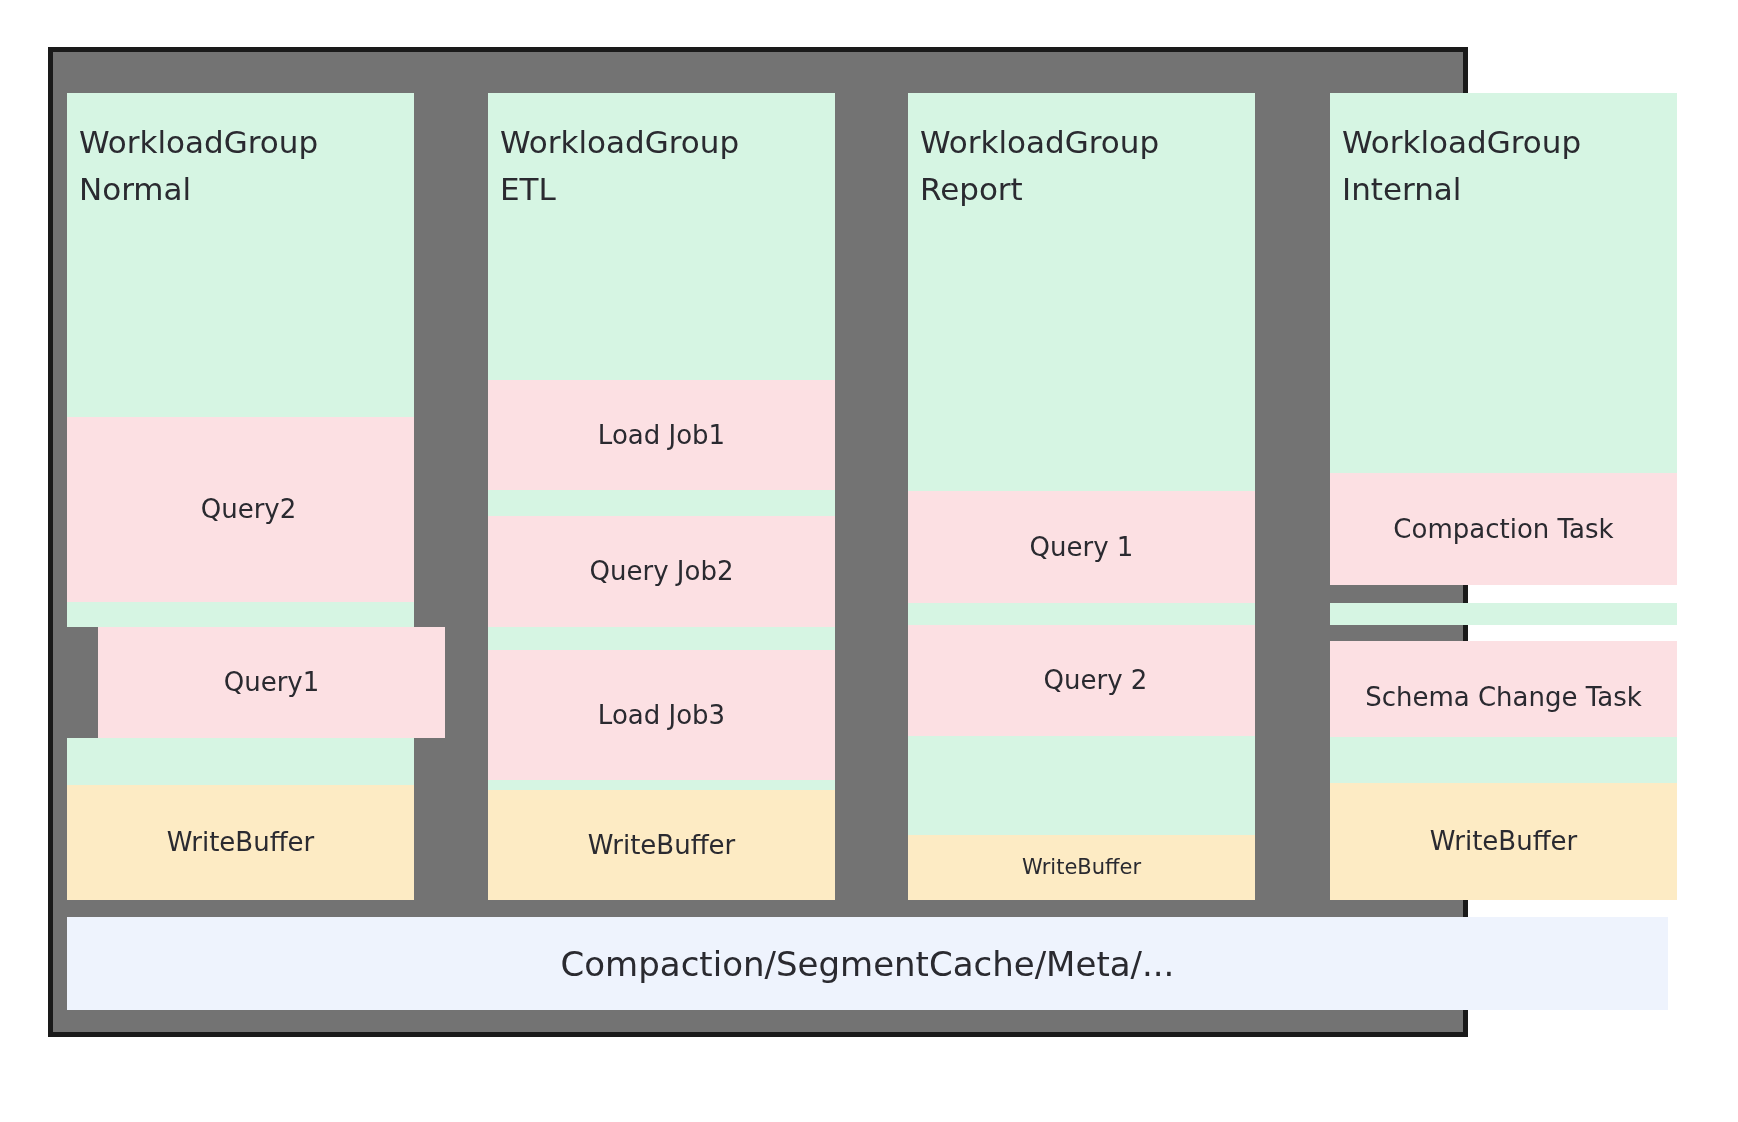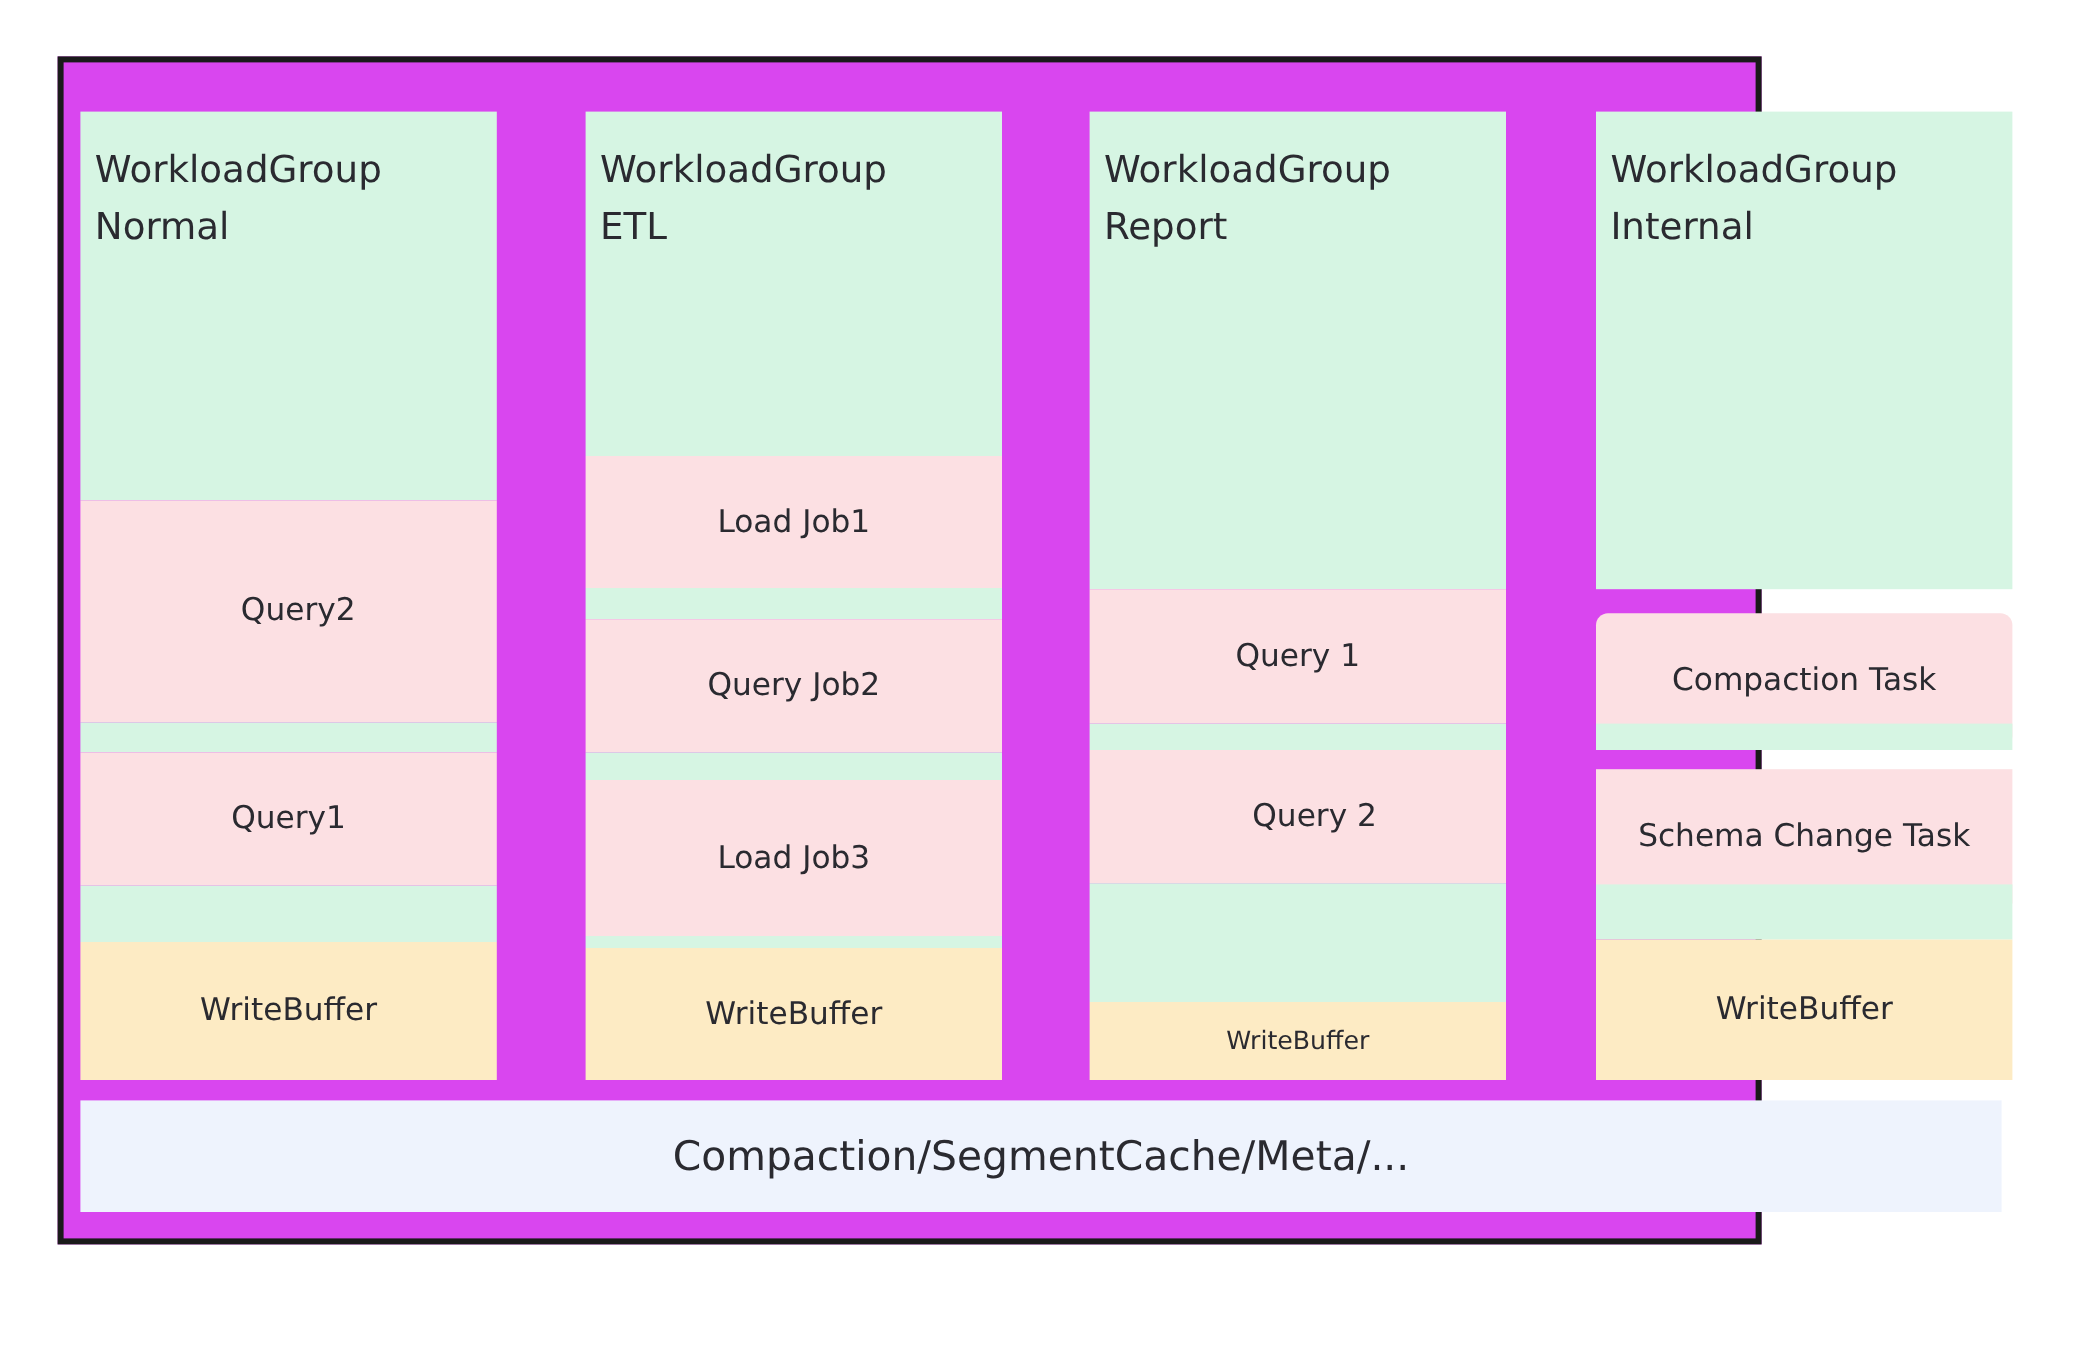--- a/index.html
+++ b/index.html
@@ -16,21 +16,21 @@
   }
 
   #diagram-frame {
     position: absolute;
     left: 48px;
     top: 47px;
     width: 1420px;
     height: 990px;
     border: 5px solid #1a1a1a;
     box-sizing: border-box;
-    background: #d946ef;
+    background: #737373;
   }
 
   .column {
     position: absolute;
     top: 41px;          
     width: 347px;
     height: 807px;      
     box-sizing: border-box;
   }
 
@@ -87,21 +87,21 @@
 </head>
 <body>
 
 <div id="diagram-frame">
 
   <div class="column" id="col-0">
       <div class="seg green title" style="top: 0px; height: 324px;">WorkloadGroup
 Normal</div>
       <div class="seg pink task" style="top: 324px; height: 185px; padding-left: 16px;">Query2</div>
       <div class="seg green" style="top: 509px; height: 25px;"></div>
-      <div class="seg pink task" style="top: 534px; height: 111px;">Query1</div>
+      <div class="seg pink task" style="top: 534px; height: 111px; margin-left: 31px;">Query1</div>
       <div class="seg green" style="top: 645px; height: 47px;"></div>
       <div class="seg yellow buf" style="top: 692px; height: 115px;">WriteBuffer</div>
     </div>
   <div class="column" id="col-1">
       <div class="seg green title" style="top: 0px; height: 287px;">WorkloadGroup
 ETL</div>
       <div class="seg pink task" style="top: 287px; height: 110px;">Load Job1</div>
       <div class="seg green" style="top: 397px; height: 26px;"></div>
       <div class="seg pink task" style="top: 423px; height: 111px;">Query Job2</div>
       <div class="seg green" style="top: 534px; height: 23px;"></div>
@@ -114,21 +114,21 @@
 Report</div>
       <div class="seg pink task" style="top: 398px; height: 112px;">Query 1</div>
       <div class="seg green" style="top: 510px; height: 22px;"></div>
       <div class="seg pink task" style="top: 532px; height: 111px; padding-left: 28px;">Query 2</div>
       <div class="seg green" style="top: 643px; height: 99px;"></div>
       <div class="seg yellow buf-small" style="top: 742px; height: 65px;">WriteBuffer</div>
     </div>
   <div class="column" id="col-3">
       <div class="seg green title" style="top: 0px; height: 398px;">WorkloadGroup
 Internal</div>
-      <div class="seg pink task" style="top: 418px; height: 112px; border-radius: 10px;">Compaction Task</div>
+      <div class="seg pink task" style="top: 380px; height: 112px;">Compaction Task</div>
       <div class="seg green" style="top: 510px; height: 22px;"></div>
       <div class="seg pink task" style="top: 548px; height: 112px;">Schema Change Task</div>
       <div class="seg green" style="top: 644px; height: 46px;"></div>
       <div class="seg yellow buf" style="top: 690px; height: 117px;">WriteBuffer</div>
     </div>
 
   <div id="bottom-bar">
     <span>Compaction/SegmentCache/Meta/...</span>
   </div>
 

